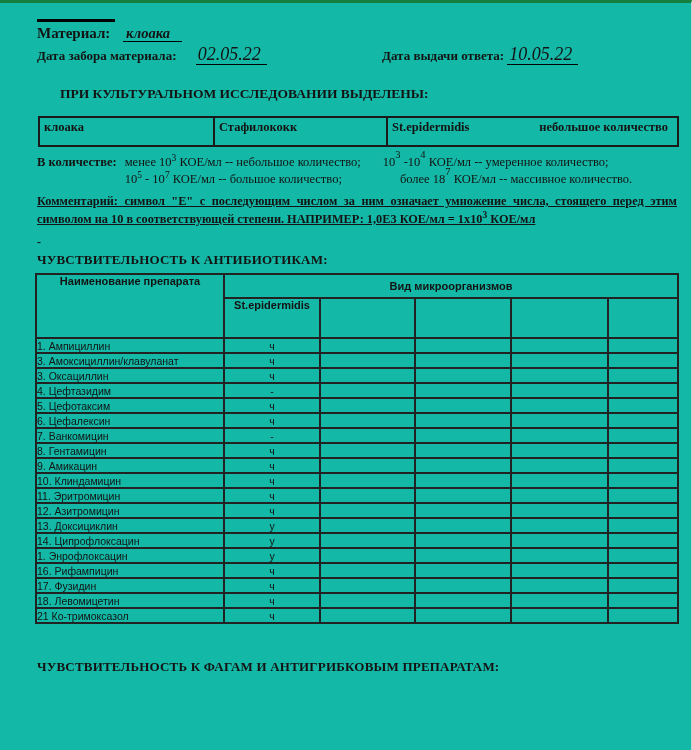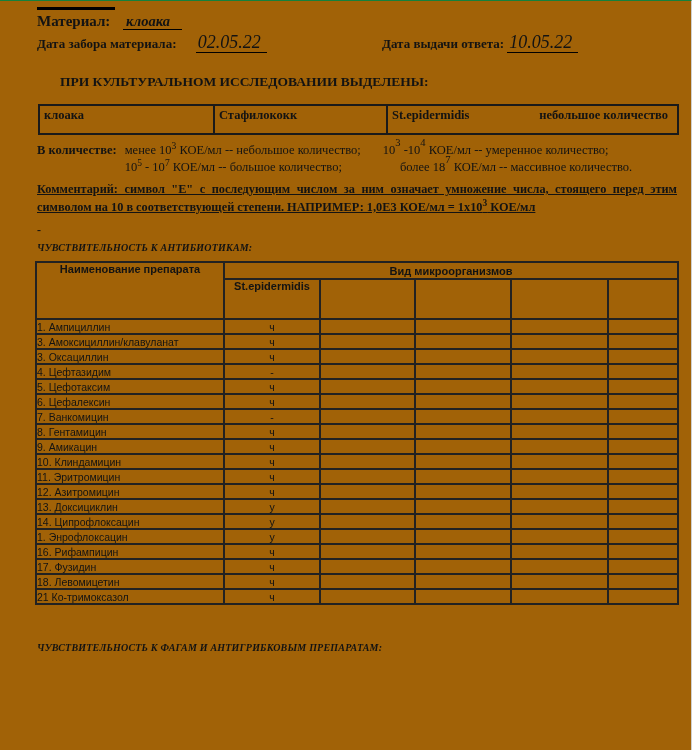--- a/index.html
+++ b/index.html
@@ -1,23 +1,23 @@
 <!DOCTYPE html>
 <html><head>
 <meta charset="utf-8">
 <style>
   * { box-sizing: border-box; }
   html,body { margin:0; padding:0; background:#ffffff; }
   .page {
     position:relative;
     width:692px; height:750px;
-    background:#a16207;
-    border-top:1px solid #15803d;
+    background:#14b8a6;
+    border-top:3px solid #15803d;
     border-right:1px solid #cfcfcf;
-    padding:6px 14px 0 37px;
+    padding:16px 14px 0 37px;
     font-family:"Liberation Serif", serif;
     color:#131313;
     overflow:hidden;
   }
   .top-rule { width:78px; height:3px; background:#000; }
 
   .material-row { margin-top:2px; font-size:15px; font-weight:bold; line-height:18px; }
   .material-value {
     font-style:italic; font-size:14.5px; font-weight:bold;
     border-bottom:1px solid #000;
@@ -56,34 +56,34 @@
   .gap2 { display:inline-block; width:58px; }
   sup.s { font-size:9.5px; line-height:0; }
   sup.s.hi { font-size:10.5px; position:relative; top:-3px; }
 
   .comment { margin-top:5px; font-weight:bold; font-size:12.3px; line-height:17.5px; width:640px; }
   .comment-l1 { text-align:justify; text-align-last:justify; text-decoration:underline; }
   .comment-l2 { text-decoration:underline; }
 
   .stray-dash { margin-top:8px; font-weight:bold; font-size:12px; line-height:12px; }
 
-  .h-big { font-size:10px; font-weight:bold; letter-spacing:0.2px; line-height:18px;font-style:italic; }
+  .h-big { font-size:13px; font-weight:bold; letter-spacing:0.2px; line-height:18px; }
   .h-abx { margin-top:3px; }
   .h-phages { margin-top:34px; }
 
   table.abx {
     border-collapse:collapse; table-layout:fixed;
     width:642px; margin-left:-2px; margin-top:4px;
     font-family:"Liberation Sans", sans-serif;
     border:2px solid #111;
   }
   table.abx th, table.abx td { border:2px solid #222; overflow:hidden; }
   table.abx thead th { font-size:11px; font-weight:bold; padding:0; }
   th.name-col { vertical-align:top; padding-top:2px;text-align:center; }
-  th.group-col { height:17px; text-align:center; }
+  th.group-col { height:24px; text-align:center; }
   th.organism-col { height:40px; vertical-align:top; padding-top:3px; text-align:center; }
   table.abx tbody td {
     height:15px; font-size:10.5px; line-height:12px;
     border-top:1.5px solid #555;
     padding:0;
   }
   td.abx-name { text-align:left; padding-left:4px; }
   td.abx-val { text-align:center; }
 </style>
 </head>

